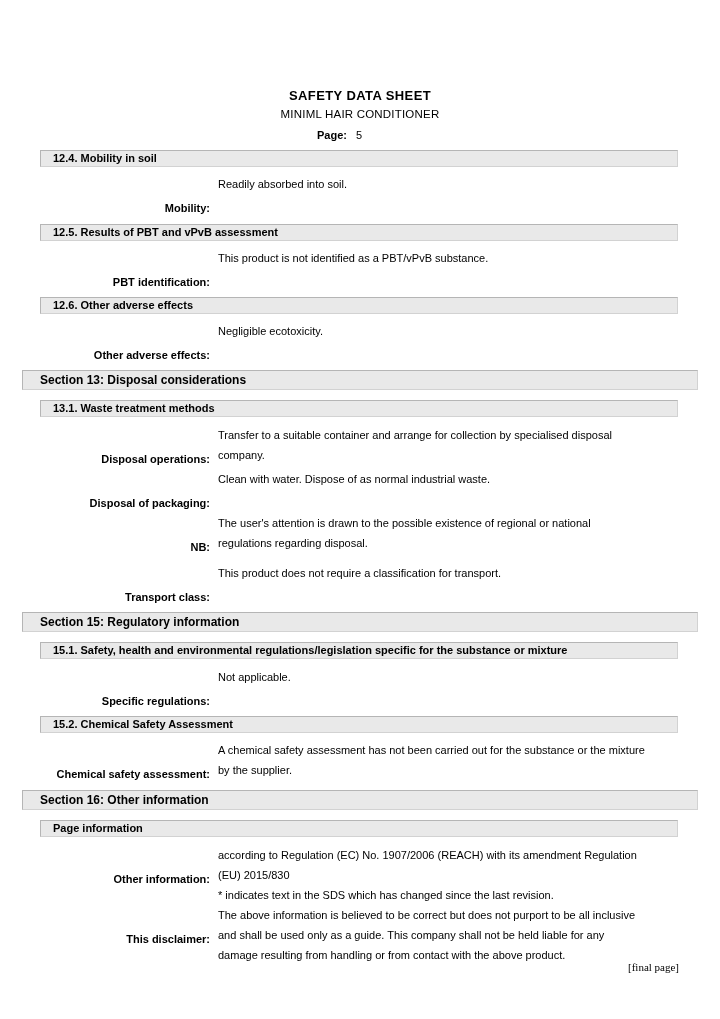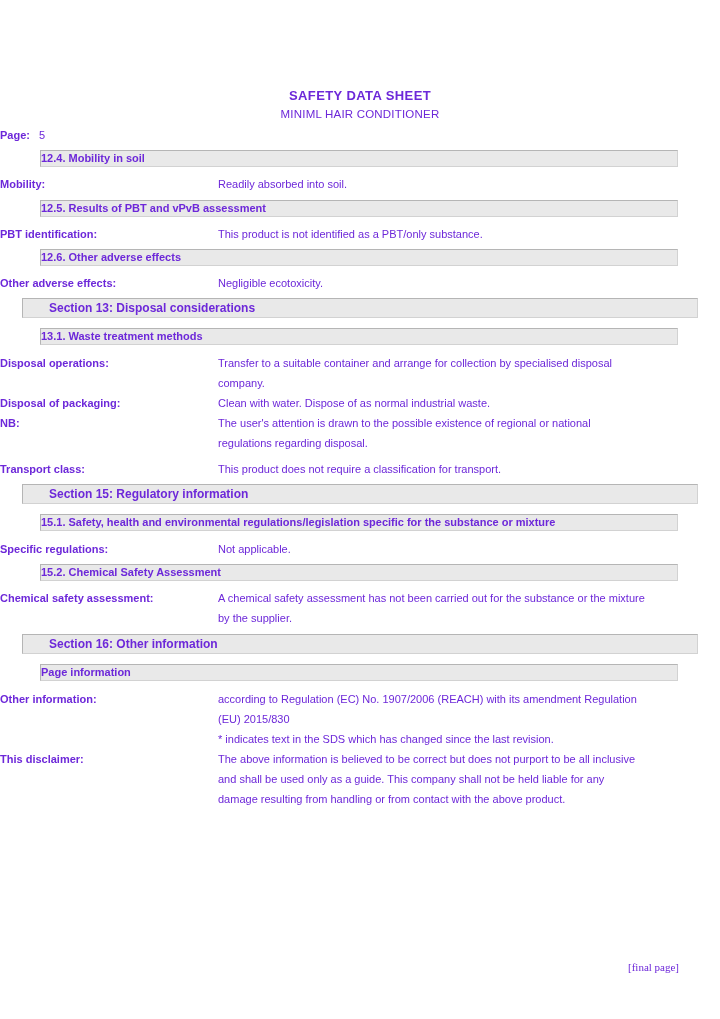--- a/index.html
+++ b/index.html
@@ -3,39 +3,39 @@
 <meta charset="utf-8">
 <style>
   html,body{margin:0;padding:0;background:#ffffff;}
   .page{
     position:relative;
     width:720px;height:1019px;
     box-sizing:border-box;
     padding-top:88px;
     background:#ffffff;
     font-family:"Liberation Sans","DejaVu Sans",sans-serif;
-    color:#6d28d9;
+    color:#000000;
     overflow:hidden;
   }
   .doc-title{text-align:center;font-size:13px;font-weight:bold;line-height:15px;letter-spacing:.4px;}
   .doc-subtitle{text-align:center;font-size:11.5px;line-height:13px;margin-top:5px;letter-spacing:.2px;}
-  .page-line{margin-top:7px;text-align:left;padding-right:41px;font-size:11px;line-height:14px;}
+  .page-line{margin-top:7px;text-align:center;padding-right:41px;font-size:11px;line-height:14px;}
   .page-label{font-weight:bold;}
   .page-num{display:inline-block;margin-left:9px;}
   .bar{
     box-sizing:border-box;
     background:#e9e9e9;
     border:1px solid #b5b5b5;
     border-bottom-color:#d2d2d2;border-right-color:#d2d2d2;
     font-weight:bold;white-space:nowrap;overflow:hidden;
   }
-  .bar.sub{margin-left:40px;width:638px;height:17px;font-size:11px;line-height:15px;}
-  .bar.section{margin-left:22px;width:676px;height:20px;font-size:12px;line-height:18px;padding-left:26px;}
+  .bar.sub{margin-left:40px;width:638px;height:17px;font-size:11px;line-height:15px;padding-left:12px;}
+  .bar.section{margin-left:22px;width:676px;height:20px;font-size:12px;line-height:18px;padding-left:17px;}
   .row{display:flex;font-size:11px;line-height:20px;}
-  .row .label{flex:none;width:210px;font-weight:bold;}
+  .row .label{flex:none;width:210px;text-align:right;font-weight:bold;margin-top:24px;}
   .row .value{margin-left:8px;white-space:pre-line;}
   .mt5{margin-top:5px}.mt6{margin-top:6px}.mt7{margin-top:7px}.mt8{margin-top:8px}.mt10{margin-top:10px}
   .footer-note{position:absolute;top:960px;right:41px;font-size:11px;line-height:14px;font-family:Liberation Serif, serif;}
 </style>
 </head>
 <body>
 
 <div class="page">
 
   <div class="doc-title">SAFETY DATA SHEET</div>
@@ -48,21 +48,21 @@
 
   <div class="row mt7">
     <div class="label">Mobility:</div>
     <div class="value">Readily absorbed into soil.</div>
   </div>
 
   <div class="bar sub mt6">12.5. Results of PBT and vPvB assessment</div>
 
   <div class="row mt7">
     <div class="label">PBT identification:</div>
-    <div class="value">This product is not identified as a PBT/only substance.</div>
+    <div class="value">This product is not identified as a PBT/vPvB substance.</div>
   </div>
 
   <div class="bar sub mt5">12.6. Other adverse effects</div>
 
   <div class="row mt7">
     <div class="label">Other adverse effects:</div>
     <div class="value">Negligible ecotoxicity.</div>
   </div>
 
   <div class="bar section mt5">Section 13: Disposal considerations</div>

